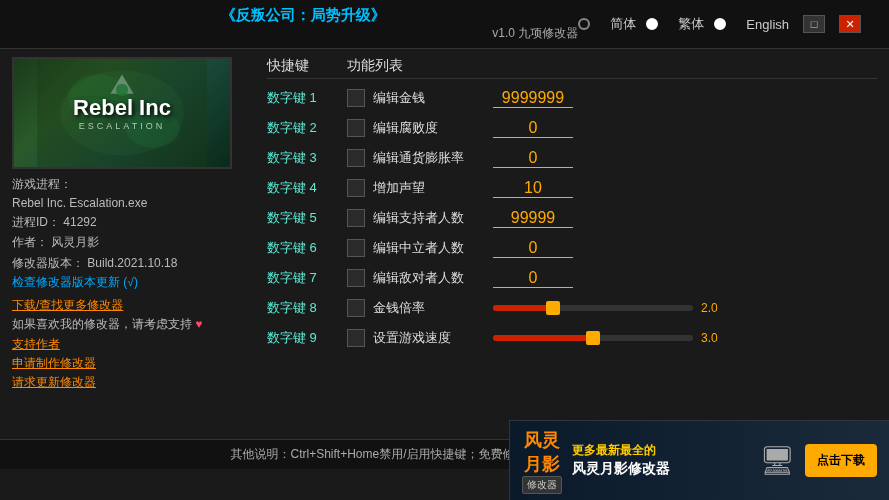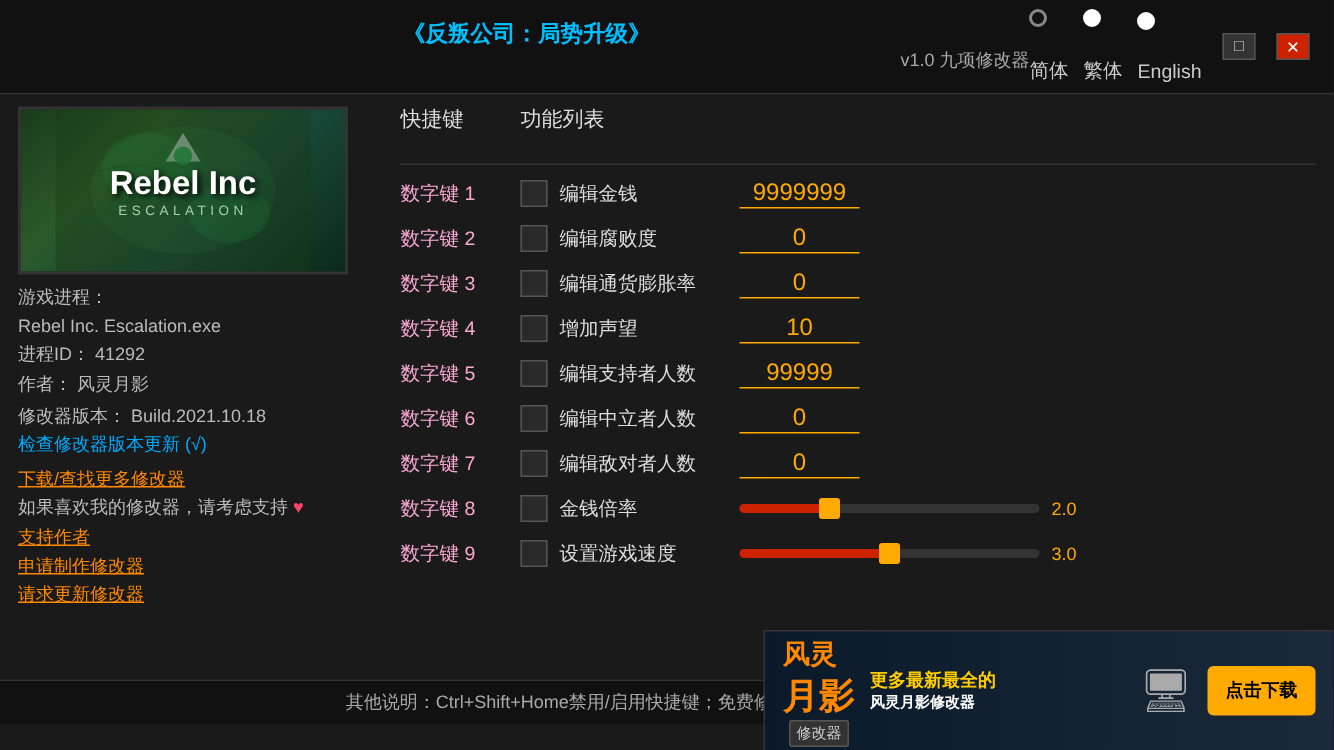--- a/index.html
+++ b/index.html
@@ -12,21 +12,21 @@
       overflow: hidden;
       position: relative;
     }
 
     
     .title-bar {
       background: #111;
       display: flex;
       align-items: center;
       justify-content: space-between;
-      padding: 6px 16px;
+      padding: 6px 28px;
       border-bottom: 1px solid #333;
     }
     .title-text {
       color: #00bfff;
       font-size: 15px;
       font-weight: bold;
       flex: 1;
       text-align: center;
     }
     .title-sub {
@@ -39,24 +39,23 @@
       text-align: center;
     }
     .lang-options {
       display: flex;
       align-items: center;
       gap: 10px;
       font-size: 13px;
     }
     .lang-option {
       display: flex;
-      align-items: flex-start;
+      align-items: center;
       gap: 20px;
       cursor: pointer;
-      flex-direction: column;
     }
     .radio-circle {
       width: 12px;
       height: 12px;
       border-radius: 50%;
       border: 2px solid #888;
       display: inline-block;
     }
     .radio-circle.active {
       border-color: #fff;
@@ -129,21 +128,21 @@
 
     
     .right-panel {
       flex: 1;
       padding: 4px 12px;
       display: flex;
       flex-direction: column;
     }
     .col-headers {
       display: flex;
-      padding: 4px 0 20px 0;
+      padding: 4px 0 3px 0;
       font-size: 14px;
       color: #ddd;
       border-bottom: 1px solid #333;
       margin-bottom: 4px;
     }
     .col-shortcut {
       width: 80px;
     }
     .col-feature {
       flex: 1;
@@ -154,21 +153,21 @@
       display: flex;
       align-items: center;
       padding: 3px 0;
       font-size: 13px;
       color: #ccc;
       min-height: 30px;
     }
     .shortcut-key {
       width: 80px;
       font-size: 13px;
-      color: #f9a8d4;
+      color: #5eead4;
     }
     .checkbox-sq {
       width: 18px;
       height: 18px;
       background: #2a2a2a;
       border: 1px solid #555;
       margin-right: 8px;
       flex-shrink: 0;
       cursor: pointer;
     }
@@ -456,23 +455,23 @@
 </div>
 
 <div class="bottom-bar">
   <div class="bottom-notice">其他说明：Ctrl+Shift+Home禁用/启用快捷键；免费修改器，希望玩家广告支持！</div>
 </div>
 
 <div class="ad-banner">
   <div class="ad-logo-area">
     <div style="font-size:13px;color:#ff8800;font-weight:bold;">
       <span style="font-size:18px;">风灵</span><br>
-      <span style="font-size:24px;">月影</span>
+      <span style="font-size:18px;">月影</span>
     </div>
     <div class="ad-badge">修改器</div>
   </div>
   <div class="ad-content">
     <div class="ad-content-title">更多最新最全的</div>
-    <div style="font-size:10px;color:#fff;font-weight:bold;">风灵月影修改器</div>
+    <div style="font-size:14px;color:#fff;font-weight:bold;">风灵月影修改器</div>
   </div>
   <div class="ad-computer-icon">🖥</div>
   <div class="ad-download-btn">点击下载</div>
 </div>
 
 </body></html>

